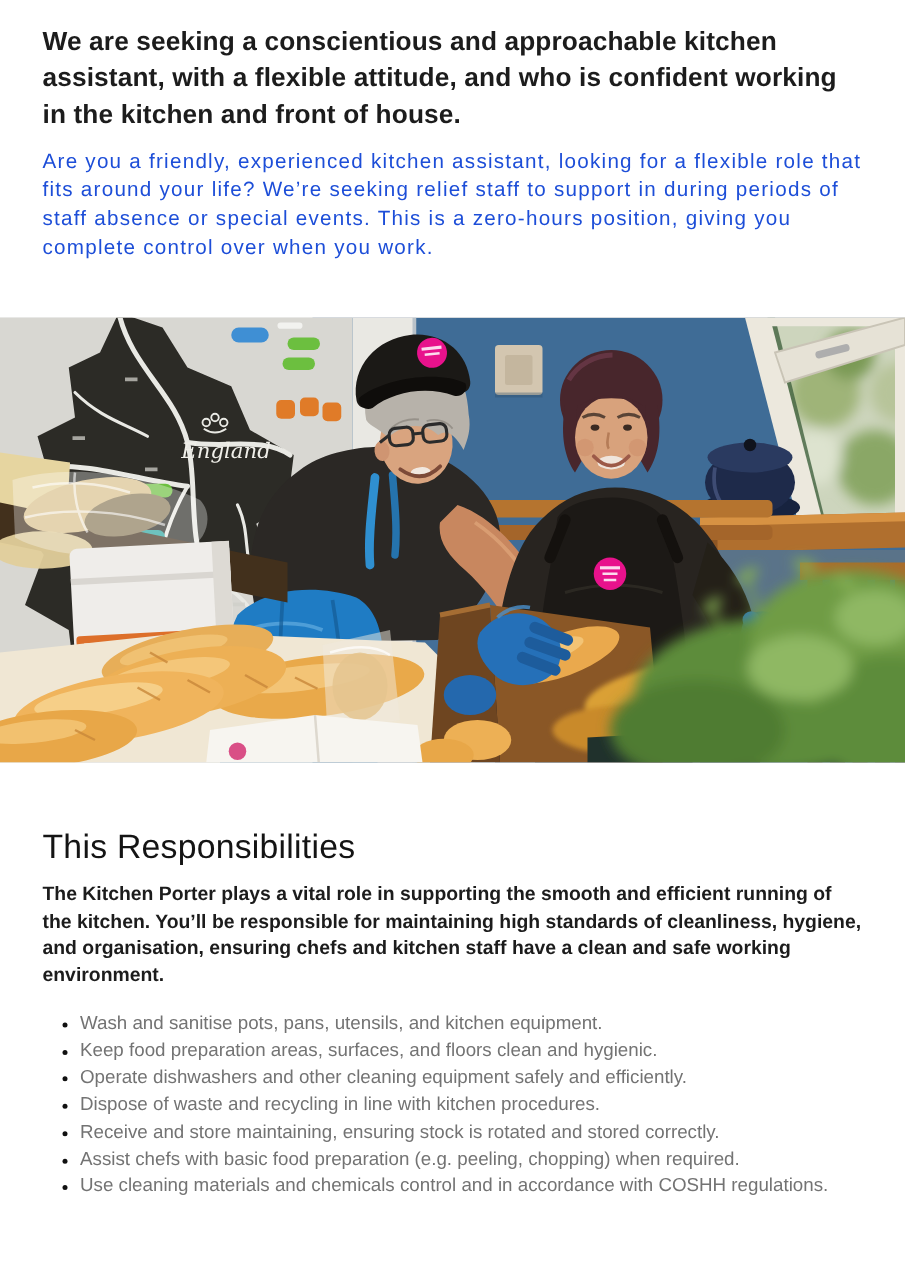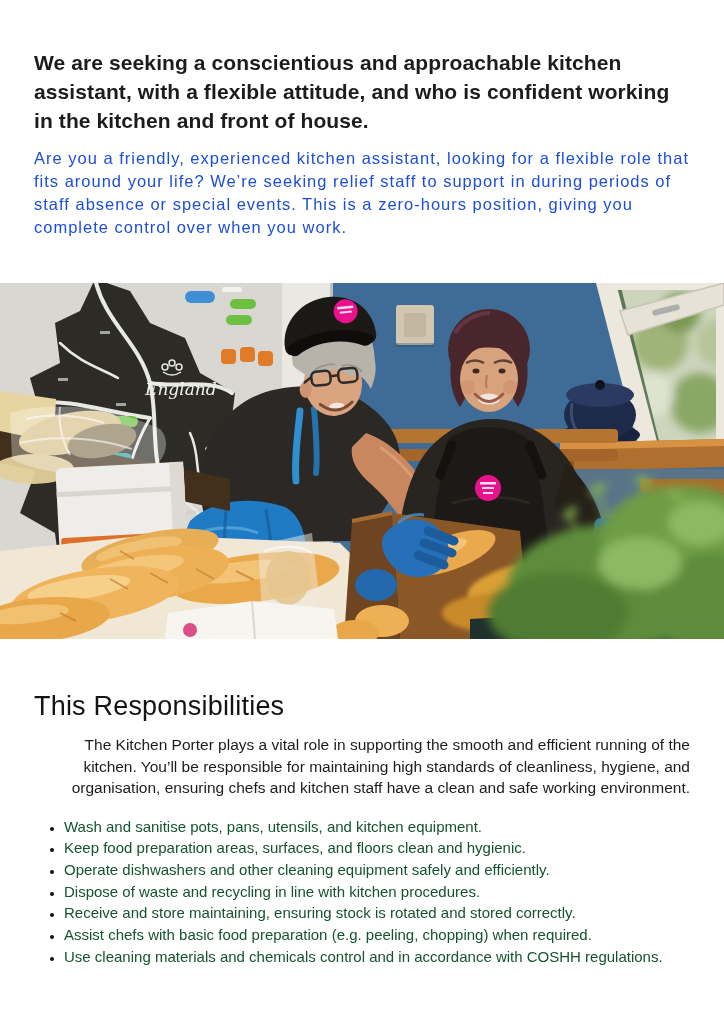--- a/index.html
+++ b/index.html
@@ -3,21 +3,21 @@
 <meta charset="utf-8">
 <style>
   html,body{margin:0;padding:0;}
   body{
     width:724px;height:1024px;background:#ffffff;overflow:hidden;
     font-family:"Liberation Sans","DejaVu Sans",sans-serif;
     -webkit-font-smoothing:antialiased;
   }
   .page{width:724px;height:1024px;position:relative;}
   .headline{
-    margin:48px 34px 0 34px;
+    margin:19px 34px 0 34px;
     font-size:21px;line-height:29px;font-weight:600;color:#1c1c1c;
     letter-spacing:.1px;
   }
   .intro{
     margin:12px 34px 0 34px;
     font-size:16.5px;line-height:23px;font-weight:400;color:#1d4ed8;
     letter-spacing:1px;
   }
   .contract{
     margin:19px 34px 0 34px;
@@ -28,25 +28,25 @@
     overflow:hidden;background:#d8d7d2;
   }
   .photo svg{display:block;}
   .section-title{
     margin:49px 34px 0 34px;
     font-size:27px;line-height:36px;font-weight:400;color:#141414;
     letter-spacing:.2px;
   }
   .role-intro{
     margin:10px 34px 0 34px;
-    font-size:15.5px;line-height:21.5px;font-weight:400;color:#1c1c1c;text-align:right;
+    font-size:15.5px;line-height:21.5px;font-weight:700;color:#1c1c1c;
   }
   ul.responsibilities{
     margin:17px 34px 0 34px;padding:0 0 0 30px;
-    font-size:15px;line-height:21.7px;font-weight:400;color:#14532d;
+    font-size:15px;line-height:21.7px;font-weight:400;color:#737373;
     list-style:disc;
   }
   ul.responsibilities li{padding:0;margin:0;}
   ul.responsibilities li::marker{font-size:12px;color:#111;}
 </style>
 </head>
 <body>
 
 <div class="page">
 

